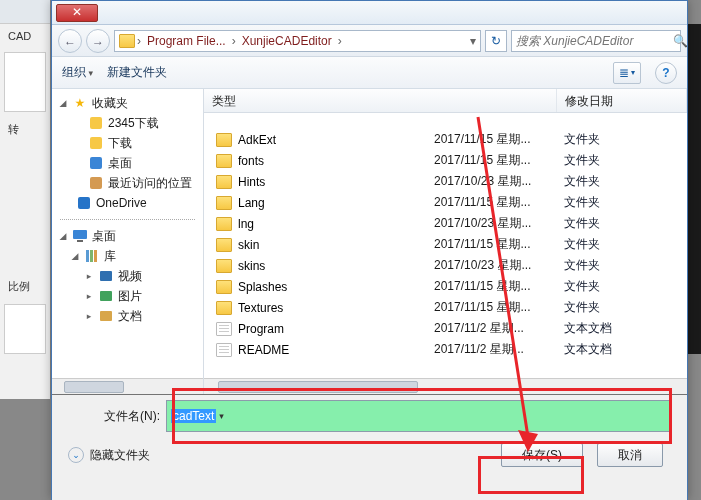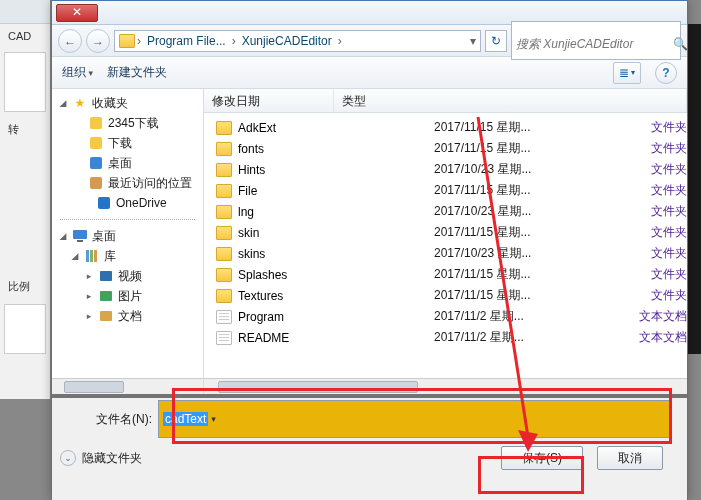--- a/index.html
+++ b/index.html
@@ -15,24 +15,24 @@
 
 .dialog { position:absolute; left:51px; top:0; width:637px; height:500px;
   background:#fff; border:1px solid #4577b3; box-shadow:0 0 10px rgba(0,0,0,.3); }
 .titlebar { height:24px; background:linear-gradient(#f5f8fb,#e3ecf5); display:flex; align-items:center; padding:0 4px; border-bottom:1px solid #b6c7db; }
 .titlebar .t { flex:1; color:#2a3a4a; font-size:12px; }
 .titlebar .close { width:42px; height:18px; background:linear-gradient(#e07070,#c83030); border:1px solid #903028; border-radius:2px; color:#fff; text-align:center; line-height:14px; cursor:pointer; }
 
 .navrow { height:32px; background:linear-gradient(#f6f8fa,#e9eef4); display:flex; align-items:center; padding:0 6px; gap:4px; border-bottom:1px solid #cfd8e2; }
 .navbtn { width:24px; height:24px; border:1px solid #b9c7d6; border-radius:50%; background:linear-gradient(#fff,#e6ecf3); display:flex; align-items:center; justify-content:center; color:#556; }
 .breadcrumb { flex:1; height:22px; background:#fff; border:1px solid #a8b8ca; display:flex; align-items:center; padding:0 4px; gap:2px; }
-.bc-seg { padding:1px 4px; color:#0c4a6e; }
+.bc-seg { padding:1px 4px; color:#7f1d1d; }
 .bc-sep { color:#666; }
 .refreshbtn { width:22px; height:22px; border:1px solid #a8b8ca; background:#fff; display:flex; align-items:center; justify-content:center; color:#165aa0; }
-.searchbox { width:170px; height:39px; border:1px solid #a8b8ca; background:#fff; display:flex; align-items:flex-end; padding:8px 4px; }
+.searchbox { width:170px; height:22px; border:1px solid #a8b8ca; background:#fff; display:flex; align-items:center; padding:8px 4px; }
 .searchbox input { border:none; outline:none; flex:1; font-style:italic; color:#888; font-size:12px; }
 .searchbox .sicon { color:#1a73c9; }
 
 .toolbar { height:32px; background:linear-gradient(#fbfcfd,#edf1f6); display:flex; align-items:center; padding:12px 10px; gap:14px; border-bottom:1px solid #d4dde6; }
 .toolbar .tb { color:#16355a; cursor:pointer; }
 .toolbar .tb.drop::after { content:" ▾"; font-size:9px; color:#555; }
 .toolbar .spacer { flex:1; }
 .viewbtn, .helpbtn { width:28px; height:22px; border:1px solid #b8c5d3; background:linear-gradient(#fff,#e9eef4); border-radius:2px; display:flex; align-items:center; justify-content:center; color:#165aa0; }
 .helpbtn { width:22px; border-radius:50%; color:#1a73c9; font-weight:bold; }
 
@@ -46,36 +46,36 @@
 .sidesep { border-top:1px dotted #aaa; margin:6px 8px; }
 .sidebar .sb-scroll { position:absolute; bottom:0; left:0; right:0; height:16px; background:#efefef; border-top:1px solid #ccc; }
 .sidebar .sb-scroll .thumb { position:absolute; left:12px; top:2px; width:60px; height:12px; background:#cfd6df; border:1px solid #a9b4c0; border-radius:2px; }
 
 .filepane { flex:1; background:#fff; display:flex; flex-direction:column; }
 .cols { display:flex; height:24px; background:linear-gradient(#fdfdfe,#eef2f6); border-bottom:1px solid #d6dde5; color:#1a1a1a; }
 .cols .c { padding:4px 8px; border-right:1px solid #e2e7ed; }
 .cols .c1 { width:230px; padding-left:20px; }
 .cols .c2 { width:130px; }
 .cols .c3 { flex:1; }
-.rows { flex:1; overflow:hidden; padding-top:4px; }
+.rows { flex:1; overflow:hidden; padding-top:16px; }
 .row { display:flex; height:21px; align-items:center; cursor:pointer; }
 .row .c1 { width:230px; display:flex; align-items:center; gap:6px; padding-left:12px; }
 .row .c2 { width:130px; color:#1a1a1a; white-space:nowrap; }
-.row .c3 { flex:1; color:#4c1d95;text-align:right; }
+.row .c3 { flex:1; color:#0f172a; }
 .ficon { width:16px; height:14px; border-radius:1px; display:inline-block; }
 .ficon.folder { background:linear-gradient(#fee17a,#f7c845); border:1px solid #d8a830; }
 .ficon.file { background:#fff; border:1px solid #bbb; position:relative; }
 .ficon.file::before { content:""; position:absolute; left:2px; top:2px; right:2px; height:1px; background:#ccc; box-shadow:0 3px 0 #ccc, 0 6px 0 #ccc; }
 .hscroll { height:16px; background:#efefef; border-top:1px solid #ccc; position:relative; }
 .hscroll .thumb { position:absolute; left:14px; top:2px; width:200px; height:12px; background:#cfd6df; border:1px solid #a9b4c0; border-radius:2px; }
 
-.formarea { padding:8px 16px 0 0; background:#f0f0f0; border-top:4px solid #737373; height:107px; position:relative; }
+.formarea { padding:8px 16px 0 8px; background:#f0f0f0; border-top:1px solid #737373; height:107px; position:relative; }
 .formrow { display:flex; align-items:center; height:26px; gap:6px; }
 .formrow label { width:100px; text-align:right; color:#1a1a1a; }
-.formrow .field { flex:1; height:38px; border:1px solid #8c9bab; background:#eab308; display:flex; align-items:center; padding:0 4px; }
+.formrow .field { flex:1; height:32px; border:1px solid #8c9bab; background:#86efac; display:flex; align-items:center; padding:0 4px; }
 .formrow .field.sel::after { content:"▾"; font-size:9px; color:#333; padding:0 3px; }
 .filename-val { background:#3399ff; color:#fff; padding:0 2px; }
 .btnrow { display:flex; align-items:center; justify-content:flex-end; gap:14px; padding:14px 8px 0 8px; }
 .hidefiles { display:flex; align-items:center; gap:6px; color:#1a1a1a; margin-right:auto; cursor:pointer;}
 .hidefiles .chev { width:16px; height:16px; border:1px solid #a8b8ca; border-radius:50%; display:flex; align-items:center; justify-content:center; font-size:9px; color:#1a73c9; }
 .btn { height:24px; padding:0 20px; background:linear-gradient(#fdfdfd,#e6e9ed); border:1px solid #8a99aa; border-radius:2px; color:#1a1a1a; cursor:pointer; line-height:22px; }
 
 
 .redbox1 { position:absolute; border:3px solid #e8252a; left:172px; top:388px; width:500px; height:56px; pointer-events:none; }
 .redbox2 { position:absolute; border:3px solid #e8252a; left:478px; top:456px; width:106px; height:38px; pointer-events:none; }
@@ -171,21 +171,21 @@
           </div>
           <div class="tree-item" style="padding-left: 22px;">
             <span class="arr"></span>
             <span class="icon">
               <svg class="smallicon">
                 <rect x="2" y="2" width="12" height="12" rx="2" fill="#d49a52"></rect>
               </svg>
             </span>
             <span class="txt">最近访问的位置</span>
           </div>
-          <div class="tree-item" style="padding-left: 30px; text-align: center;">
+          <div class="tree-item" style="padding-left: 10px; text-align: center;">
             <span class="arr"></span>
             <span class="icon">
               <svg class="smallicon">
                 <rect x="2" y="2" width="12" height="12" rx="2" fill="#2674c8"></rect>
               </svg>
             </span>
             <span class="txt">OneDrive</span>
           </div>
         </div>
       <div class="sidesep"></div>
@@ -239,22 +239,22 @@
             <span class="txt">文档</span>
           </div>
         </div>
       <div class="sb-scroll">
           <div class="thumb"></div>
         </div>
     </div>
 
     <div class="filepane">
       <div class="cols">
+        <div class="c c3">类型</div>
         <div class="c c2">修改日期</div>
-        <div class="c c3">类型</div>
       </div>
       <div class="rows" id="file-list">
           <div class="row">
             <div class="c1">
               <span class="ficon folder"></span>
               <span>AdkExt</span>
             </div>
             <div class="c2">2017/11/15 星期...</div>
             <div class="c3">文件夹</div>
           </div>
@@ -270,21 +270,21 @@
             <div class="c1">
               <span class="ficon folder"></span>
               <span>Hints</span>
             </div>
             <div class="c2">2017/10/23 星期...</div>
             <div class="c3">文件夹</div>
           </div>
           <div class="row">
             <div class="c1">
               <span class="ficon folder"></span>
-              <span>File</span>
+              <span>Lang</span>
             </div>
             <div class="c2">2017/11/15 星期...</div>
             <div class="c3">文件夹</div>
           </div>
           <div class="row">
             <div class="c1">
               <span class="ficon folder"></span>
               <span>lng</span>
             </div>
             <div class="c2">2017/10/23 星期...</div>

